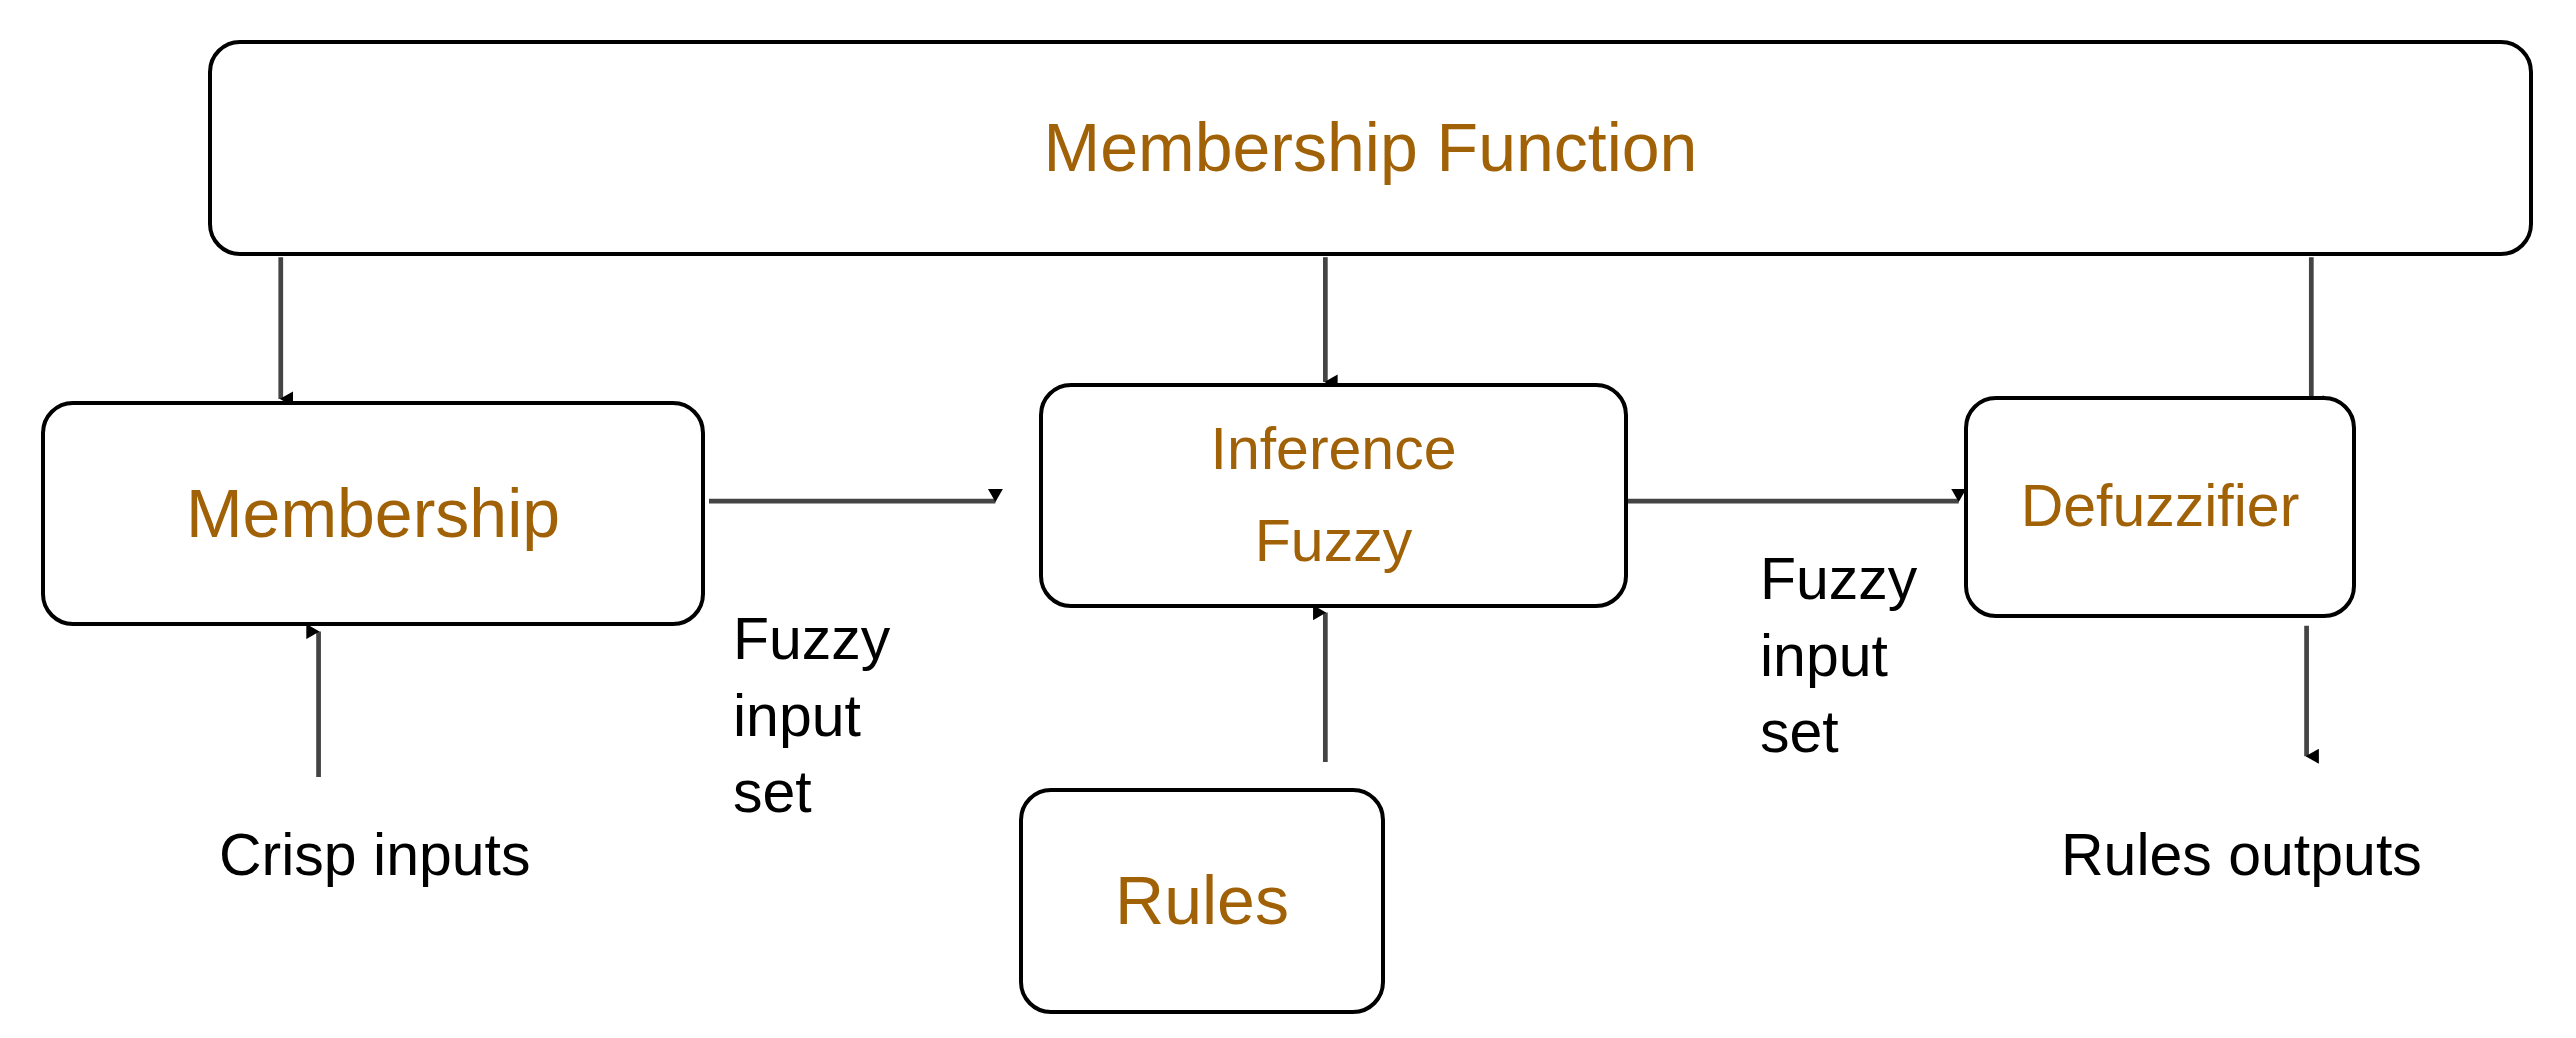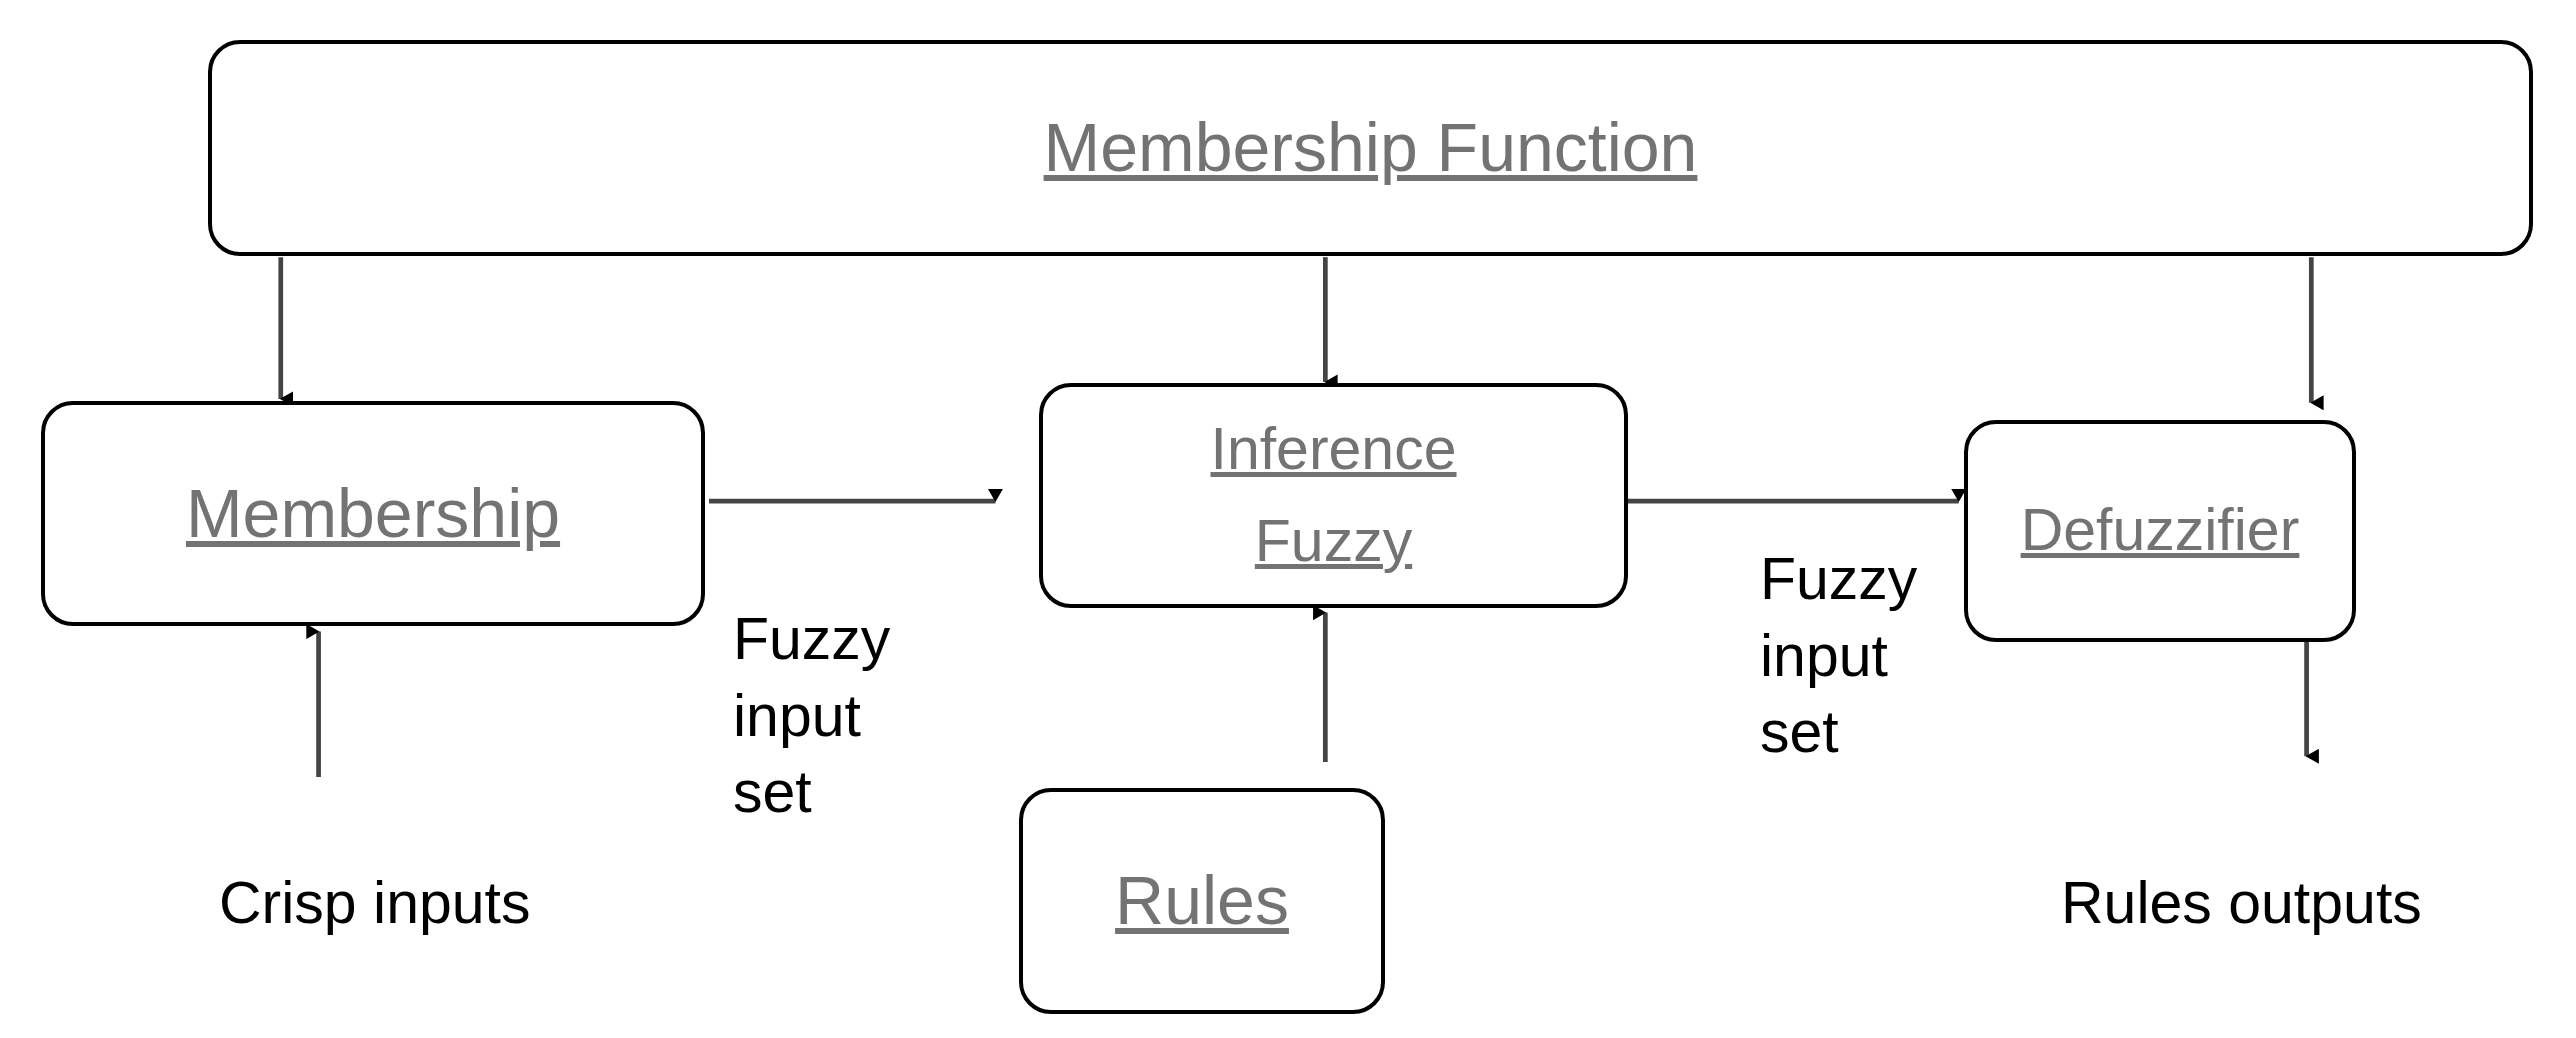--- a/index.html
+++ b/index.html
@@ -30,28 +30,27 @@
     box-sizing: border-box;
     border: 4.7px solid #000000;
     border-radius: 32px;
     background: #ffffff;
     display: flex;
     align-items: center;
     justify-content: center;
     flex-direction: column;
   }
   .node-label {
-    color: #737373;
+    color: #a16207;
     font-family: "Liberation Sans", sans-serif;
     font-weight: 400;
     text-align: left;
     line-height: 1.55;
     white-space: pre;
     letter-spacing: 0px;
-    text-decoration: underline;
   }
   .lbl-big { font-size: 68px; }
   .lbl-mid { font-size: 59px; }
 
   .edge-label {
     position: absolute;
     color: #000000;
     font-family: "Liberation Sans", sans-serif;
     font-size: 59px;
     font-weight: 400;
@@ -59,21 +58,20 @@
     white-space: pre;
     text-align: left;
   }
   .io-label {
     position: absolute;
     color: #000000;
     font-family: "Liberation Sans", sans-serif;
     font-size: 59px;
     font-weight: 400;
     white-space: nowrap;
-    margin-top: 48px;
   }
 </style>
 </head>
 <body>
 
 <div id="canvas">
 
   <svg id="diagram-svg" viewBox="0 0 2725 1099" xmlns="http://www.w3.org/2000/svg">
     <defs>
       <marker id="arrowDown" markerWidth="16" markerHeight="14" refX="8" refY="13" orient="auto" markerUnits="userSpaceOnUse">
@@ -110,21 +108,21 @@
 
   <div class="node-box" id="box-fuzzifier" style="left:41px; top:401px; width:664px; height:225px;">
     <span class="node-label lbl-big">Membership</span>
   </div>
 
   <div class="node-box" id="box-inference-engine" style="left:999px; top:383px; width:589px; height:225px;margin-left:40px;">
     <span class="node-label lbl-mid">Inference</span>
     <span class="node-label lbl-mid">Fuzzy</span>
   </div>
 
-  <div class="node-box" id="box-defuzzifier" style="left:1964px; top:420px; width:392px; height:222px;">
+  <div class="node-box" id="box-defuzzifier" style="left:1964px; top:396px; width:392px; height:222px;">
     <span class="node-label lbl-mid">Defuzzifier</span>
   </div>
 
   <div class="node-box" id="box-rules" style="left:1019px; top:788px; width:366px; height:226px;">
     <span class="node-label lbl-big">Rules</span>
   </div>
 
   <div class="edge-label" id="label-fuzzy-input-set-left" style="left:733px; top:601px;">Fuzzy
 input
 set</div>

